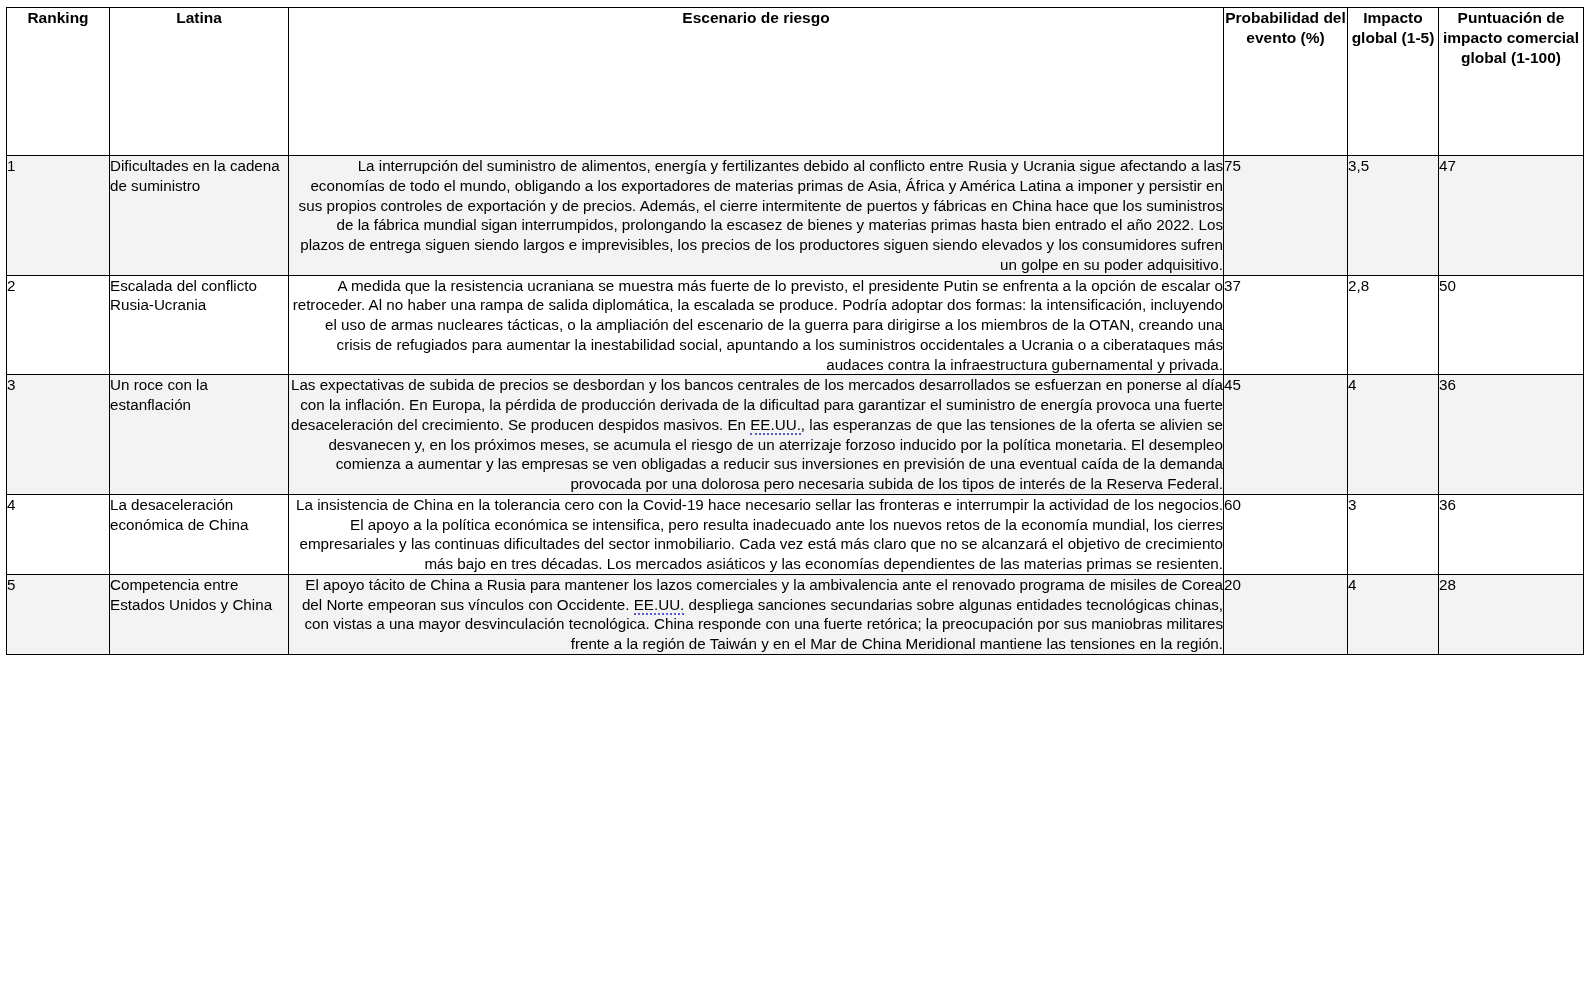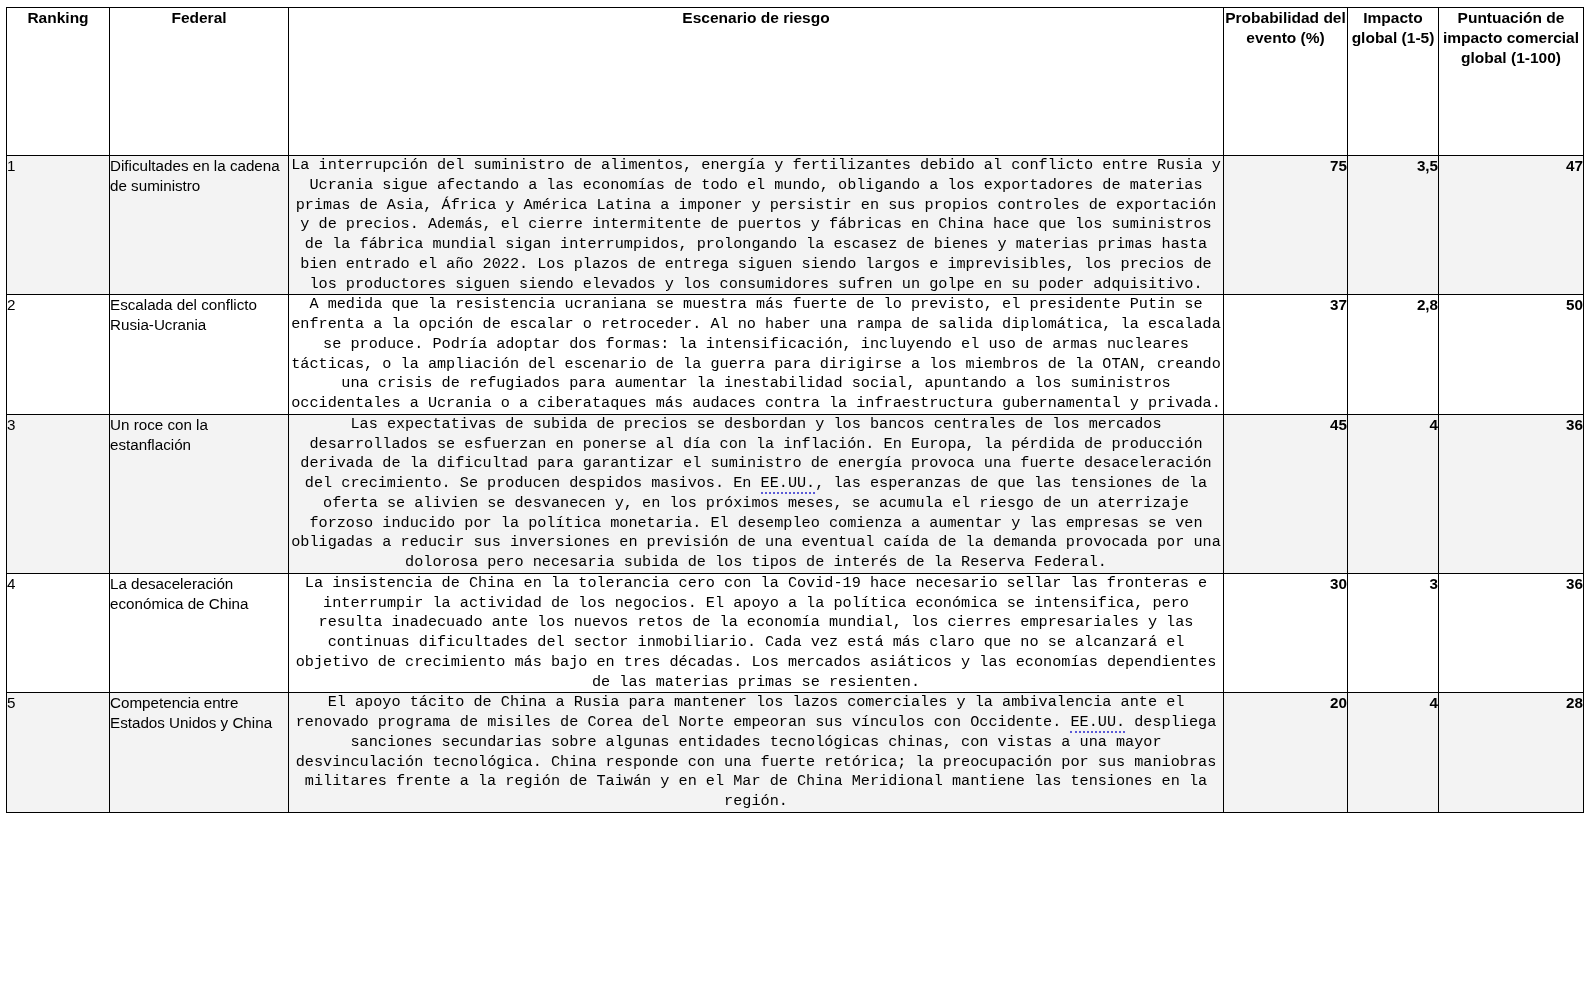--- a/index.html
+++ b/index.html
@@ -70,30 +70,27 @@
 
   td.col-ranking {
     text-align: left;
     padding-left: 9px;
   }
   td.col-riesgo {
     text-align: left;
     padding-left: 10px;
   }
   td.col-escenario {
-    text-align: center;
+    text-align: right;
     padding-left: 9px;
     padding-right: 10px;
     hyphens: none;
-    font-family: Liberation Mono, monospace;
   }
   td.col-num {
-    text-align: right;
     padding-right: 10px;
-    font-weight: bold;
   }
 
   .scenario-text {
     display: block;
     white-space: pre-line;
   }
 
   
   .smarttag {
     border-bottom: 2px dotted #5a5ad6;
@@ -122,21 +119,21 @@
       <col class="c-impacto">
       <col class="c-punt">
     </colgroup>
 
     <thead>
       <tr>
         <th>
           <span class="hdr-inner">Ranking</span>
         </th>
         <th>
-          <span class="hdr-inner">Federal</span>
+          <span class="hdr-inner">Latina</span>
         </th>
         <th>
           <span class="hdr-inner">Escenario de riesgo</span>
         </th>
         <th>
           <span class="hdr-inner">Probabilidad del evento (%)</span>
         </th>
         <th>
           <span class="hdr-inner">Impacto global (1-5)</span>
         </th>
@@ -178,21 +175,21 @@
         <td class="col-num">4</td>
         <td class="col-num">36</td>
       </tr>
 
       <tr class="plain">
         <td class="col-ranking">4</td>
         <td class="col-riesgo">La desaceleración económica de China</td>
         <td class="col-escenario">
           <span class="scenario-text">La insistencia de China en la tolerancia cero con la Covid-19 hace necesario sellar las fronteras e interrumpir la actividad de los negocios. El apoyo a la política económica se intensifica, pero resulta inadecuado ante los nuevos retos de la economía mundial, los cierres empresariales y las continuas dificultades del sector inmobiliario. Cada vez está más claro que no se alcanzará el objetivo de crecimiento más bajo en tres décadas. Los mercados asiáticos y las economías dependientes de las materias primas se resienten.</span>
         </td>
-        <td class="col-num">30</td>
+        <td class="col-num">60</td>
         <td class="col-num">3</td>
         <td class="col-num">36</td>
       </tr>
 
       <tr class="shaded">
         <td class="col-ranking">5</td>
         <td class="col-riesgo">Competencia entre Estados Unidos y China</td>
         <td class="col-escenario"><span>El apoyo tácito de China a Rusia para mantener los lazos comerciales y la ambivalencia ante el renovado programa de misiles de Corea del Norte empeoran sus vínculos con Occidente. </span><span class="smarttag">EE.UU.</span><span> despliega sanciones secundarias sobre algunas entidades tecnológicas chinas, con vistas a una mayor desvinculación tecnológica. China responde con una fuerte retórica; la preocupación por sus maniobras militares frente a la región de Taiwán y en el Mar de China Meridional mantiene las tensiones en la región.</span></td>
         <td class="col-num">20</td>
         <td class="col-num">4</td>

